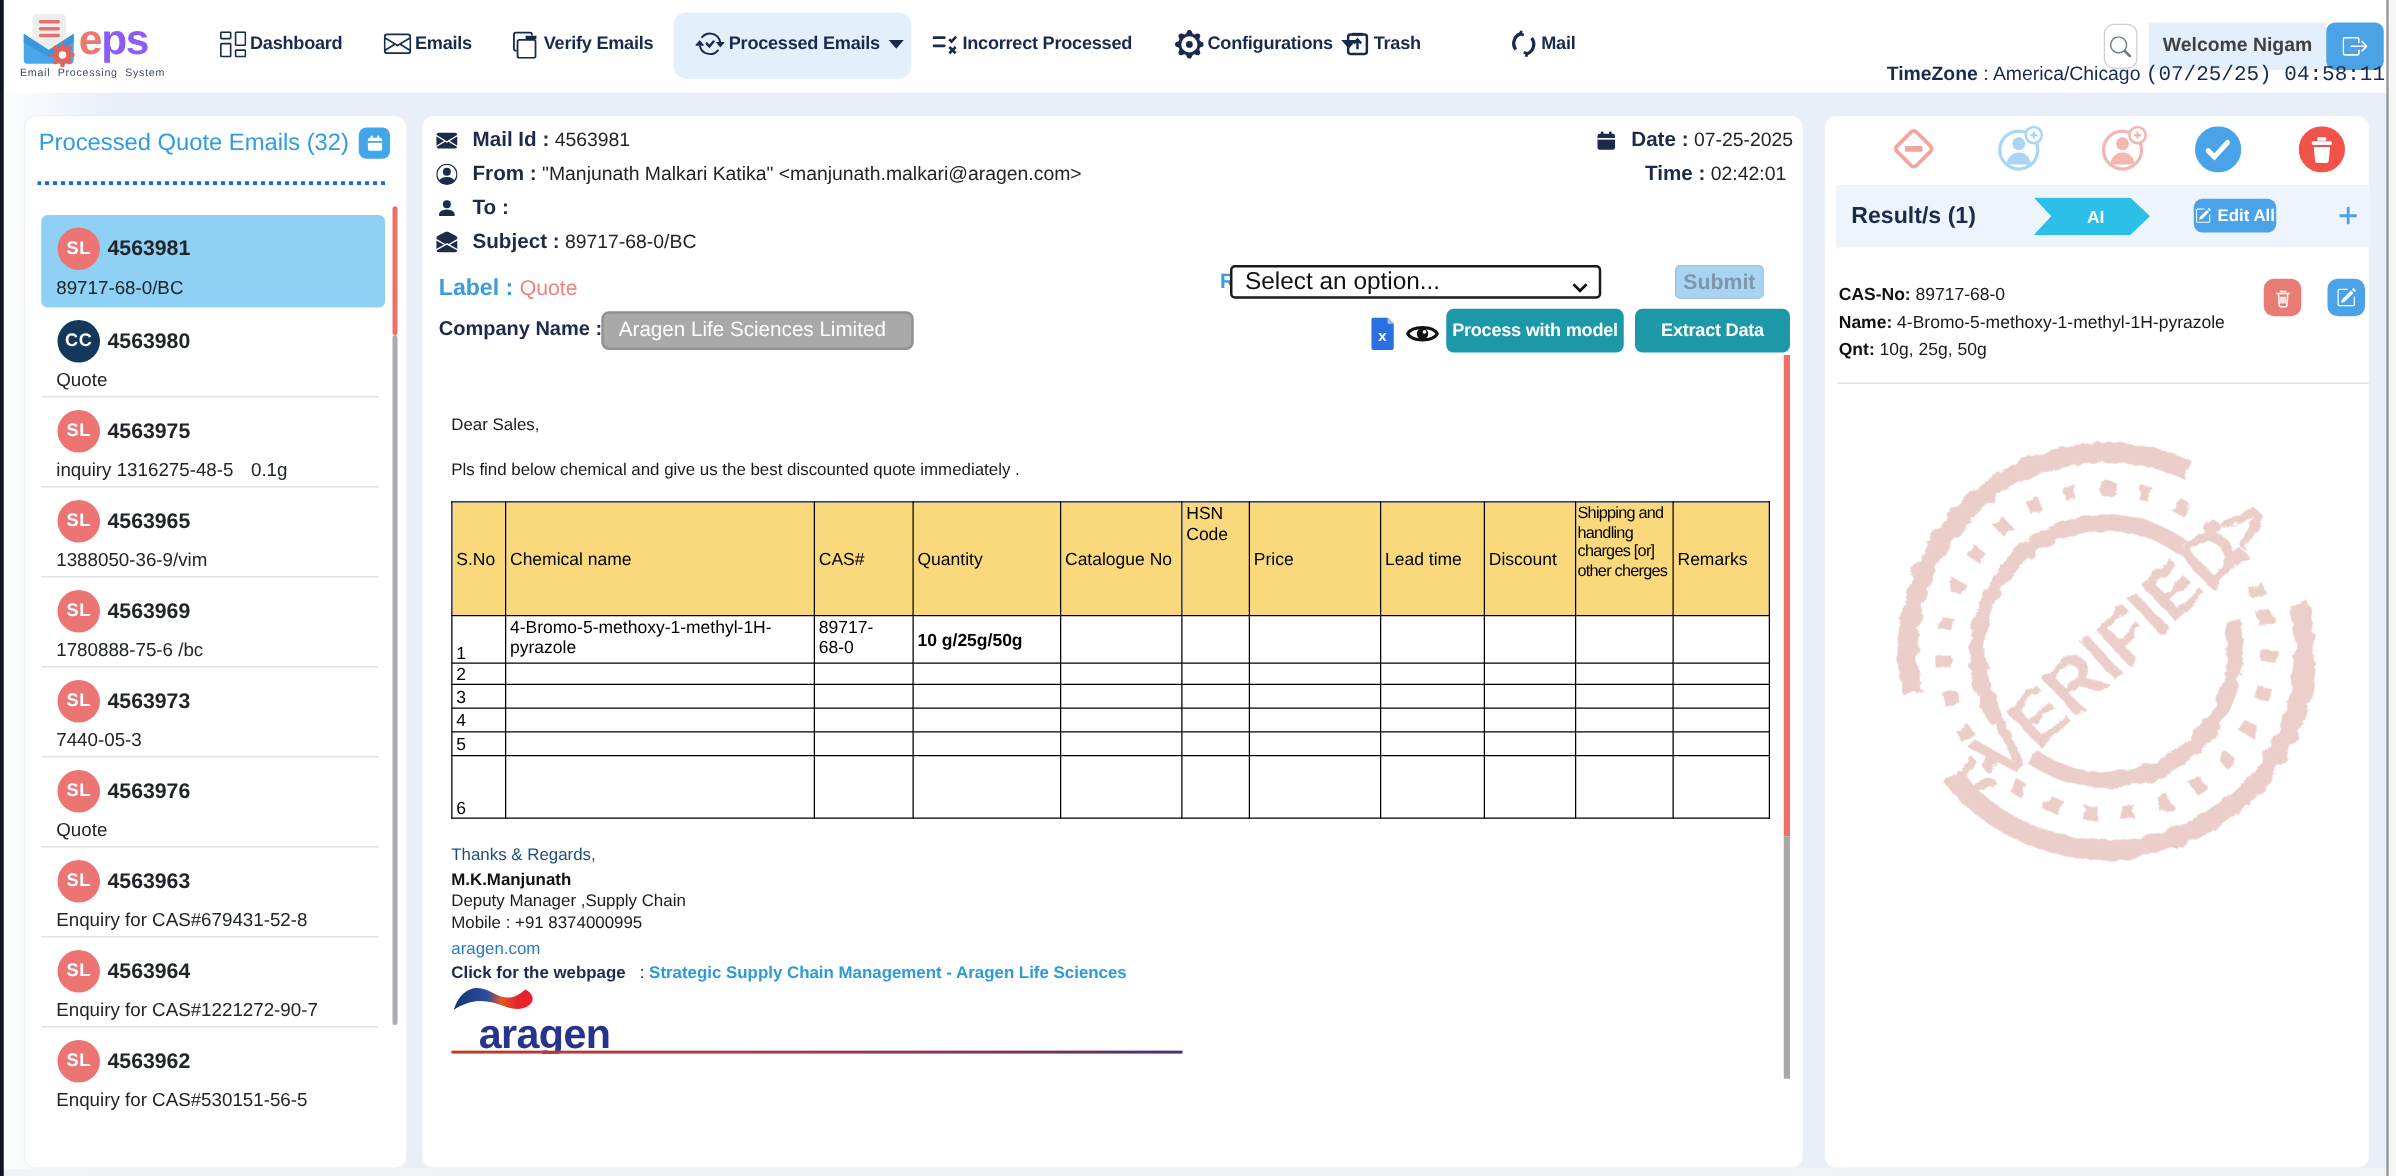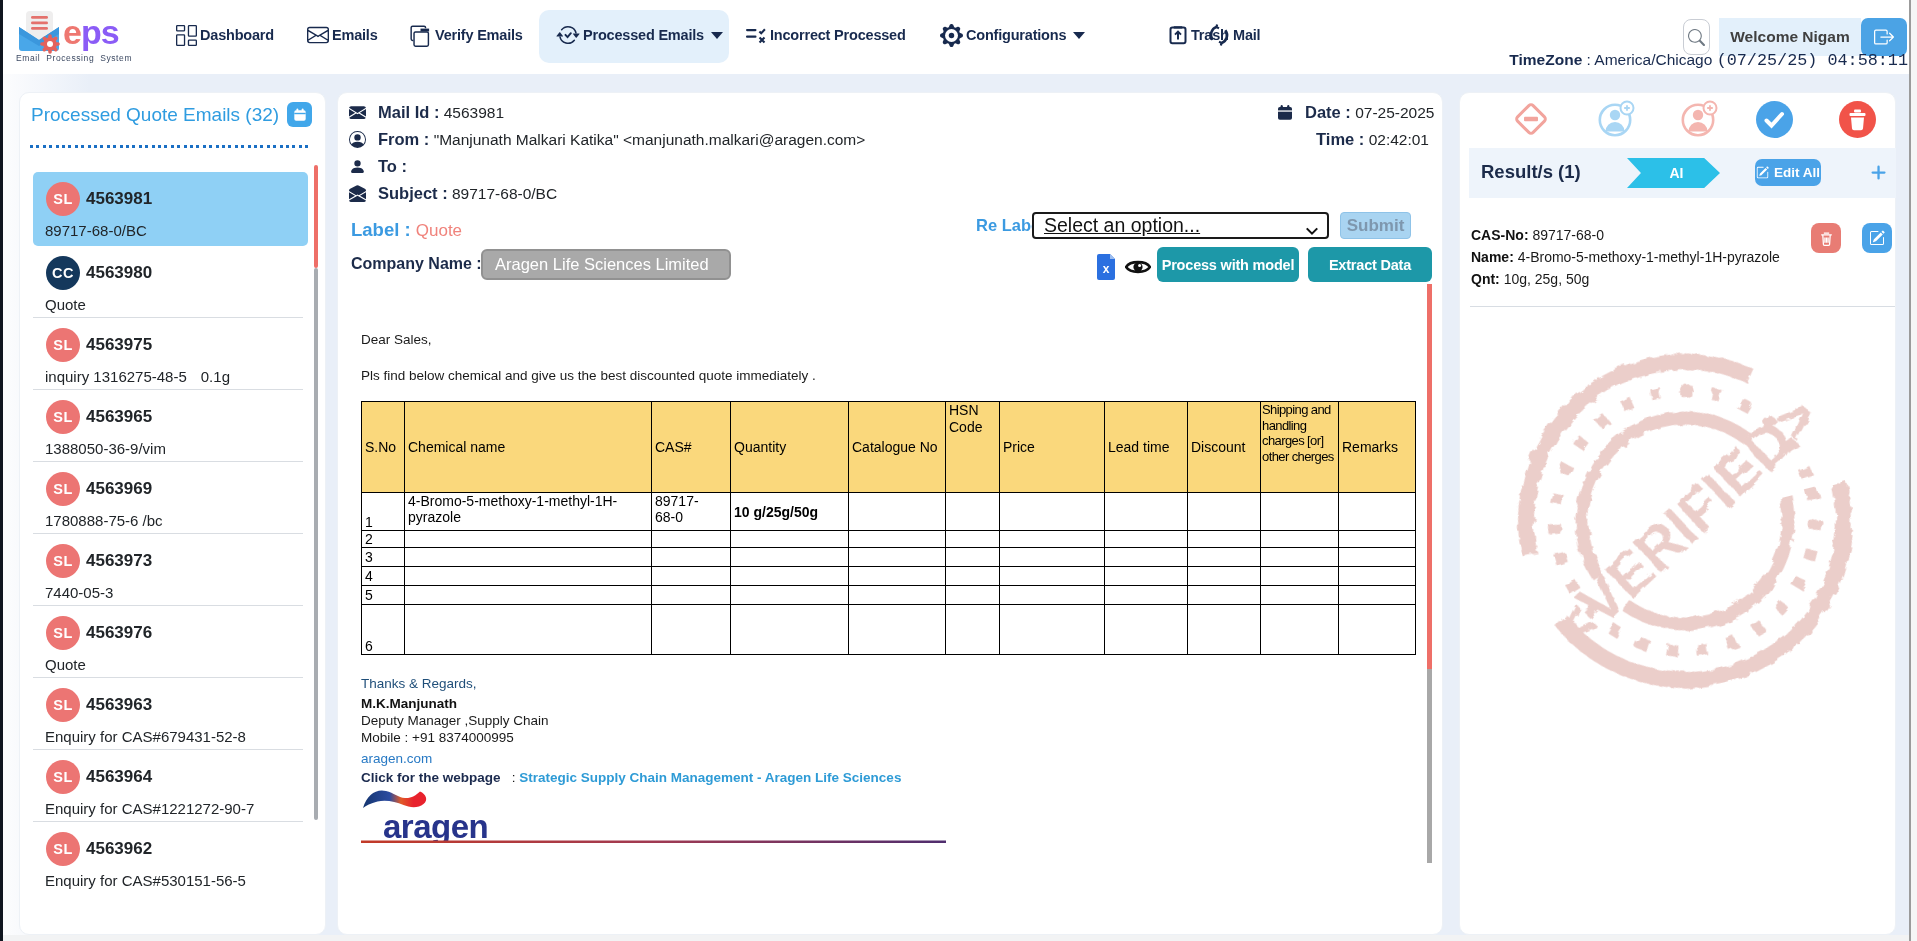--- a/index.html
+++ b/index.html
@@ -48,21 +48,21 @@
 .divider { position:absolute; left:33px; width:270px; border-top:1px solid #d9dde2; }
 #selitem { left:33px; top:172px; width:275px; height:74px; background:#8fd0f5; border-radius:5px; }
 #side-scroll-red { left:314px; top:165px; width:4px; height:103px; background:#ee6f68; border-radius:2px; }
 #side-scroll-gray { left:314px; top:268px; width:4px; height:552px; background:#a8acb1; border-radius:2px; }
 
 .mrow { position:absolute; display:flex; align-items:center; gap:12px; color:#212529; font-size:15.5px; white-space:nowrap; }
 .mrow b { color:#1c2b4a; font-weight:bold; font-size:16.5px; }
 #lbl-label { left:351px; top:219px; font-size:18.5px; font-weight:bold; color:#3b9ae1; }
 #lbl-quote { color:#f0837c; font-weight:normal; font-size:17px; }
 #relabel { left:947px; top:216px; font-size:16.5px; font-weight:bold; color:#3b9ae1;margin-left:29px; }
-#sel { left:1032px; top:212px; width:297px; height:27px; border:2px solid #1a1a1a; border-radius:4px; background:#fff; font-size:19.5px; color:#111; display:flex; align-items:center; padding-left:10px;text-decoration:underline; }
+#sel { left:984px; top:212px; width:297px; height:27px; border:2px solid #1a1a1a; border-radius:4px; background:#fff; font-size:19.5px; color:#111; display:flex; align-items:center; padding-left:10px; }
 #sel .chev { position:absolute; right:8px; top:6px; }
 #submit { left:1340px; top:212px; width:71px; height:27px; background:#a9d4f1; border:1px solid #8fc3e8; border-radius:4px; color:#7e97ae; font-weight:bold; font-size:17px; display:flex; align-items:center; justify-content:center; }
 #companyrow { left:351px; top:255px; font-size:16px; font-weight:bold; color:#1c2b4a; }
 #companyinput { left:481px; top:249px; width:250px; height:31px; background:#a9a9a9; border:2px solid #919191; border-radius:6px; color:#fff; font-size:16.5px; display:flex; align-items:center; padding-left:12px; white-space:nowrap; }
 #excel { left:1097px; top:254px; }
 #eye { left:1125px; top:258px; }
 #btn-process { left:1157px; top:247px; width:142px; height:35px; }
 #btn-extract { left:1308px; top:247px; width:124px; height:35px; }
 .tealbtn { background:#1d98a8; border-radius:6px; color:#fff; font-weight:bold; font-size:14.5px; letter-spacing:-0.2px; display:flex; align-items:center; justify-content:center; white-space:nowrap; }
 #mid-scroll-red { left:1427px; top:284px; width:5px; height:385px; background:#ee6f68; }
@@ -165,21 +165,21 @@
 </div>
 <div class="navitem" style="left:940px;">
   <svg width="23" height="23" viewBox="0 0 16 16" fill="#182a4e">
       <path fill-rule="evenodd" d="M9.405 1.05c-.413-1.4-2.397-1.4-2.81 0l-.1.34a1.464 1.464 0 0 1-2.105.872l-.31-.17c-1.283-.698-2.686.705-1.987 1.987l.169.311c.446.82.023 1.841-.872 2.105l-.34.1c-1.4.413-1.4 2.397 0 2.81l.34.1a1.464 1.464 0 0 1 .872 2.105l-.17.31c-.698 1.283.705 2.686 1.987 1.987l.311-.169a1.464 1.464 0 0 1 2.105.872l.1.34c.413 1.4 2.397 1.4 2.81 0l.1-.34a1.464 1.464 0 0 1 2.105-.872l.31.17c1.283.698 2.686-.705 1.987-1.987l-.169-.311a1.464 1.464 0 0 1 .872-2.105l.34-.1c1.4-.413 1.4-2.397 0-2.81l-.34-.1a1.464 1.464 0 0 1-.872-2.105l.17-.31c.698-1.283-.705-2.686-1.987-1.987l-.311.169a1.464 1.464 0 0 1-2.105-.872l-.1-.34zM8 10.93a2.929 2.929 0 1 1 0-5.86 2.929 2.929 0 0 1 0 5.858z"></path>
       <circle cx="8" cy="8" r="4.5" fill="#fff"></circle>
       <circle cx="8" cy="8" r="1.9" fill="#182a4e"></circle>
     </svg>
   <span>Configurations</span>
     <span class="caret"></span>
 </div>
-<div class="navitem" style="left:1168px;">
+<div class="navitem" style="left:1076px;">
   <svg width="20" height="20" viewBox="0 0 16 16" fill="none" stroke="#182a4e">
       <rect x="2" y="2" width="12" height="12.5" rx="1.5" stroke-width="1.6"></rect>
       <path d="M8 11.5V5.5M5.6 7.7L8 5.3l2.4 2.4" stroke-width="1.6"></path>
       <rect x="4.6" y="1" width="6.8" height="1.8" fill="#182a4e" stroke="none"></rect>
     </svg>
   <span>Trash</span>
 </div>
 <div class="navitem" style="left:1208px;">
   <svg width="22" height="22" viewBox="0 0 16 16" fill="none" stroke="#182a4e" stroke-width="1.9">
       <path d="M6.2 2.1 A6 6 0 0 0 3.4 11.4"></path>

